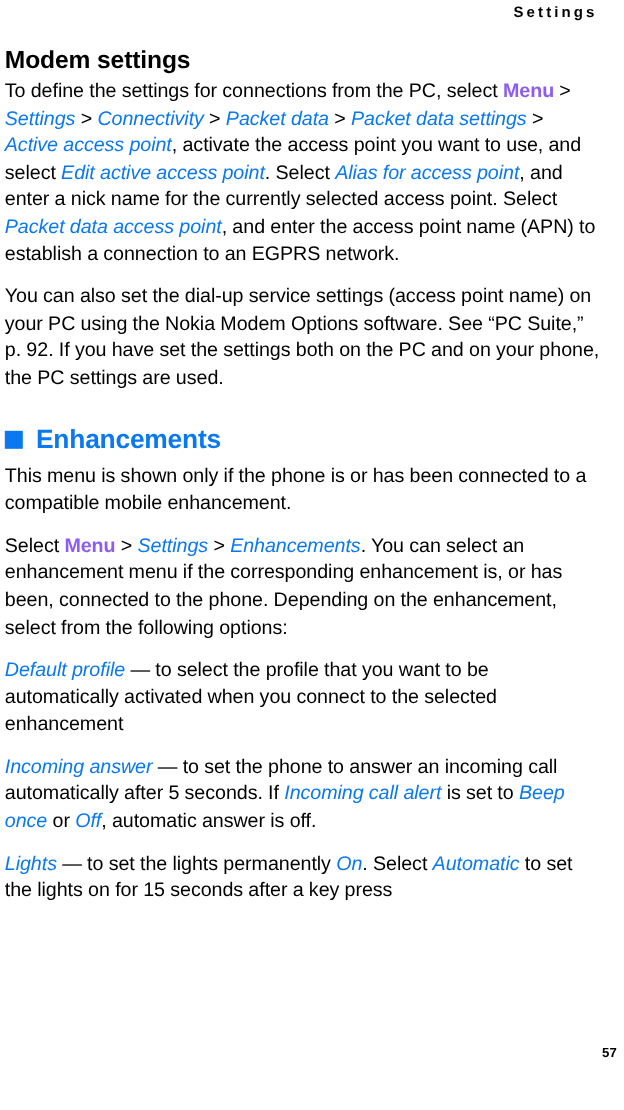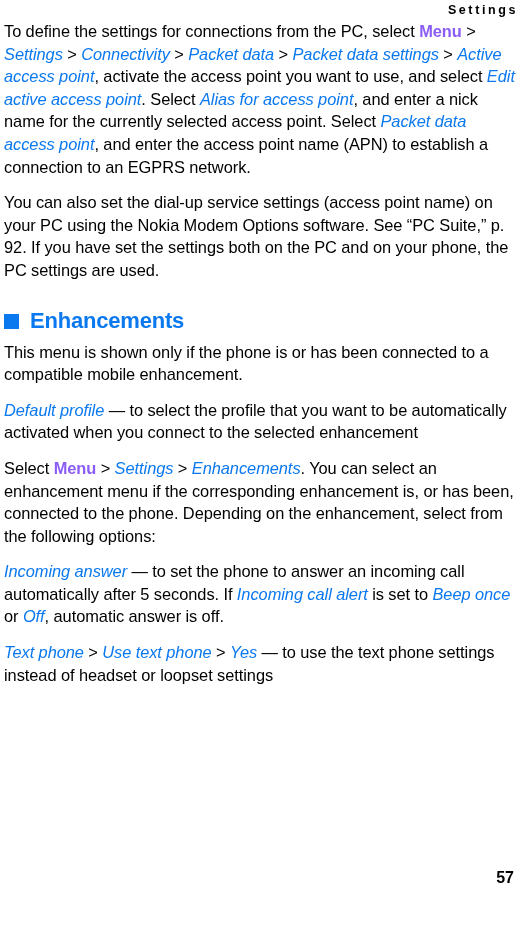--- a/index.html
+++ b/index.html
@@ -13,21 +13,21 @@
     font-family: "Liberation Sans", sans-serif;
     color: #000000;
     position: relative;
     overflow: hidden;
   }
   .page {
     position: relative;
     width: 520px;
     height: 896px;
     box-sizing: border-box;
-    padding: 0 0 0 4px;
+    padding: 0 20px 0 4px;
   }
   
   .running-header {
     text-align: right;
     font-size: 12.5px;
     font-weight: bold;
     letter-spacing: 2.6px;
     color: #000000;
     padding-top: 2px;
     padding-right: 2px;
@@ -86,42 +86,43 @@
   .sep {
     color: #000000;
     font-style: normal;
     font-weight: normal;
   }
   
   .folio {
     position: absolute;
     right: 6px;
     bottom: 9px;
-    font-size: 16px;
+    font-size: 11px;
     font-weight: bold;
     color: #000000;
     line-height: 18px;
   }
 </style>
 </head>
 <body>
 
 <div class="page">
 
   <div class="running-header">Settings</div>
 
   <div id="content">
+      <div class="h-sub">Modem settings</div>
       <p class="body"><span>To define the settings for connections from the PC, select </span><span class="m">Menu</span><span class="sep"> &gt; </span><span class="i">Settings</span><span class="sep"> &gt; </span><span class="i">Connectivity</span><span class="sep"> &gt; </span><span class="i">Packet data</span><span class="sep"> &gt; </span><span class="i">Packet data settings</span><span class="sep"> &gt; </span><span class="i">Active access point</span><span>, activate the access point you want to use, and select </span><span class="i">Edit active access point</span><span>. Select </span><span class="i">Alias for access point</span><span>, and enter a nick name for the currently selected access point. Select </span><span class="i">Packet data access point</span><span>, and enter the access point name (APN) to establish a connection to an EGPRS network.</span></p>
       <p class="body"><span>You can also set the dial-up service settings (access point name) on your PC using the Nokia Modem Options software. See “PC Suite,” p. 92. If you have set the settings both on the PC and on your phone, the PC settings are used.</span></p>
       <div class="h-main">
         <span class="sq" style="background: rgb(10, 120, 239);"></span>
         <span class="h-main-text">Enhancements</span>
       </div>
       <p class="body"><span>This menu is shown only if the phone is or has been connected to a compatible mobile enhancement.</span></p>
+      <p class="body"><span>Select </span><span class="m">Menu</span><span class="sep"> &gt; </span><span class="i">Settings</span><span class="sep"> &gt; </span><span class="i">Enhancements</span><span>. You can select an enhancement menu if the corresponding enhancement is, or has been, connected to the phone. Depending on the enhancement, select from the following options:</span></p>
       <p class="body"><span class="i">Default profile</span><span> — to select the profile that you want to be automatically activated when you connect to the selected enhancement</span></p>
-      <p class="body"><span>Select </span><span class="m">Menu</span><span class="sep"> &gt; </span><span class="i">Settings</span><span class="sep"> &gt; </span><span class="i">Enhancements</span><span>. You can select an enhancement menu if the corresponding enhancement is, or has been, connected to the phone. Depending on the enhancement, select from the following options:</span></p>
       <p class="body"><span class="i">Incoming answer</span><span> — to set the phone to answer an incoming call automatically after 5 seconds. If </span><span class="i">Incoming call alert</span><span> is set to </span><span class="i">Beep once</span><span> or </span><span class="i">Off</span><span>, automatic answer is off.</span></p>
-      <p class="body"><span class="i">Text phone</span><span class="sep"> &gt; </span><span class="i">Use text phone</span><span class="sep"> &gt; </span><span class="i">Yes</span><span> — to use the text phone settings instead of headset or loopset settings</span></p>
+      <p class="body"><span class="i">Lights</span><span> — to set the lights permanently </span><span class="i">On</span><span>. Select </span><span class="i">Automatic</span><span> to set the lights on for 15 seconds after a key press</span></p>
     </div>
 
   <div class="folio">57</div>
 
 </div>
 
 </body></html>

